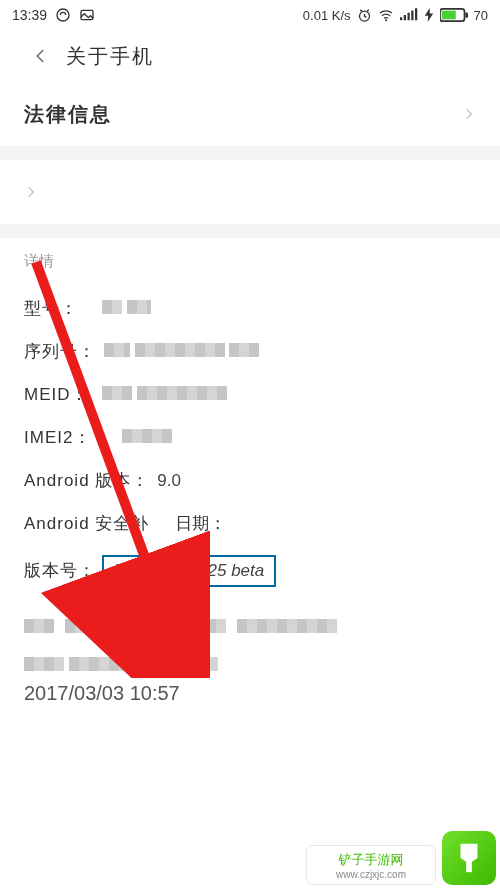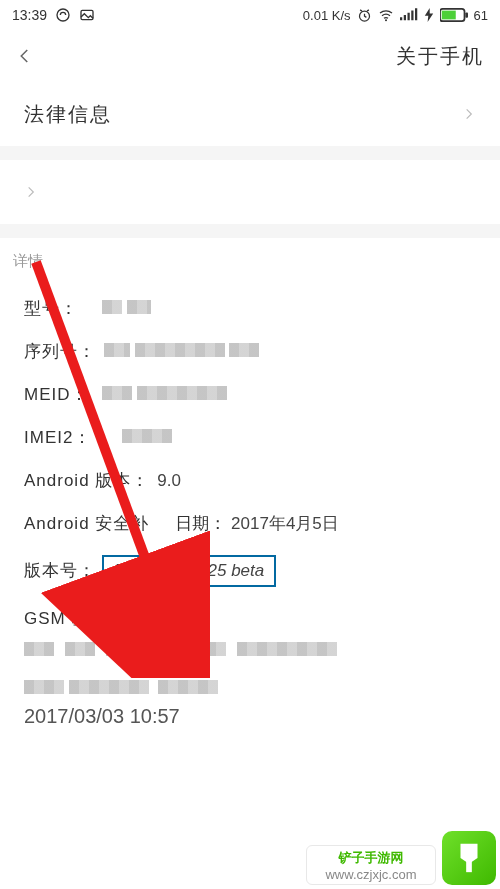--- a/index.html
+++ b/index.html
@@ -19,39 +19,38 @@
       font-size: 14px;
       color: #333;
     }
     .status-left { display: flex; align-items: center; gap: 8px; }
     .status-right { margin-left: auto; display: flex; align-items: center; gap: 6px; font-size: 13px; }
     .status-icon { display: inline-flex; align-items: center; }
     .header {
       height: 52px;
       display: flex;
       align-items: center;
-      padding: 0 16px;
+      padding: 0 32px;
       gap: 16px;
-      justify-content: space-between;
     }
     .back-icon { width: 18px; height: 18px; }
     .header-title { font-size: 20px; color: #333; letter-spacing: 2px; }
     .list-section { }
     .list-item {
       height: 64px;
       display: flex;
       align-items: center;
       padding: 0 24px;
       justify-content: space-between;
     }
-    .list-label { font-size: 20px; color: #333; letter-spacing: 2px; }
+    .list-label { font-size: 20px; color: #333; letter-spacing: 2px; font-weight: bold; }
     .chevron { color: #bbb; width: 14px; height: 14px; }
     .section-gap { height: 14px; background: #f5f5f5; }
     .section-header {
-      padding: 14px 13px 10px;
+      padding: 14px 24px 10px;
       font-size: 15px;
       color: #999;
     }
     .detail-body { padding: 6px 24px 0; }
     .detail-row {
       display: flex;
       align-items: baseline;
       padding: 10px 0;
       font-size: 17px;
       color: #333;
@@ -156,21 +155,21 @@
           <path d="M7 0L0 11h5l-1 9 8-12H7z" fill="#333"></path>
         </svg>
     </span>
     <span class="status-icon">
       <svg width="28" height="14" viewBox="0 0 32 16">
           <rect x="0" y="1" width="28" height="14" rx="3" fill="none" stroke="#333" stroke-width="2"></rect>
           <rect x="2" y="3" width="16" height="10" fill="#4cd038"></rect>
           <rect x="29" y="5" width="3" height="6" rx="1" fill="#333"></rect>
         </svg>
     </span>
-    <span>61</span>
+    <span>70</span>
   </div>
 </div>
 
 <div class="header">
   <span class="back-icon">
     <svg width="18" height="18" viewBox="0 0 24 24">
         <path d="M15 4l-8 8 8 8" fill="none" stroke="#666" stroke-width="2"></path>
       </svg>
   </span>
   <span class="header-title">关于手机</span>
@@ -228,32 +227,30 @@
 
   <div class="detail-row">
     <span class="detail-label">Android 版本：</span>
     <span class="detail-value">9.0</span>
   </div>
 
   <div class="detail-row">
     <span class="detail-label">Android 安全补</span>
     <span style="width:18px"></span>
     <span>日期：</span>&nbsp;
-    <span class="detail-value">2017年4月5日</span>
   </div>
 
   <div class="detail-row">
     <span class="detail-label">版本号：</span>
     <span class="highlight-box">
       <span class="detail-value">Flyme 6.7.7.25 beta</span>
     </span>
   </div>
 
   <div class="detail-row">
-    <span class="detail-label">GSM 基带版本：</span>
     <span class="detail-value-line2">
       <span class="redact" style="width:30px"></span>&nbsp;
       <span class="redact" style="width:30px"></span>&nbsp;
       <span class="redact" style="width:120px"></span>&nbsp;
       <span class="redact" style="width:100px"></span>
     </span>
   </div>
 
   <div class="detail-row">
     <span class="redact" style="width:40px"></span>&nbsp;
@@ -268,22 +265,22 @@
   <defs>
     <marker id="ah" markerWidth="22" markerHeight="22" refX="11" refY="11" orient="auto">
       <polygon points="0,0 22,11 0,22" fill="#ea1c1c"></polygon>
     </marker>
   </defs>
   <line x1="6" y1="4" x2="152" y2="400" stroke="#ea1c1c" stroke-width="10" marker-end="url(#ah)"></line>
 </svg>
 
 <div class="watermarks">
   <div class="wm-text-img">
-    <span style="font-size:13px;font-weight:bold">铲子手游网</span>
-    <span style="font-size:13px;color:#888">www.czjxjc.com</span>
+    <span style="font-size:13px;font-weight:normal">铲子手游网</span>
+    <span style="font-size:10px;color:#888">www.czjxjc.com</span>
   </div>
   <div class="wm-logo">
     <svg width="34" height="34" viewBox="0 0 24 24">
         <path d="M6 2v10l6 4 6-4V2z" fill="#fff"></path>
         <rect x="10" y="14" width="4" height="8" fill="#fff"></rect>
       </svg>
   </div>
 </div>
 
 </body></html>

